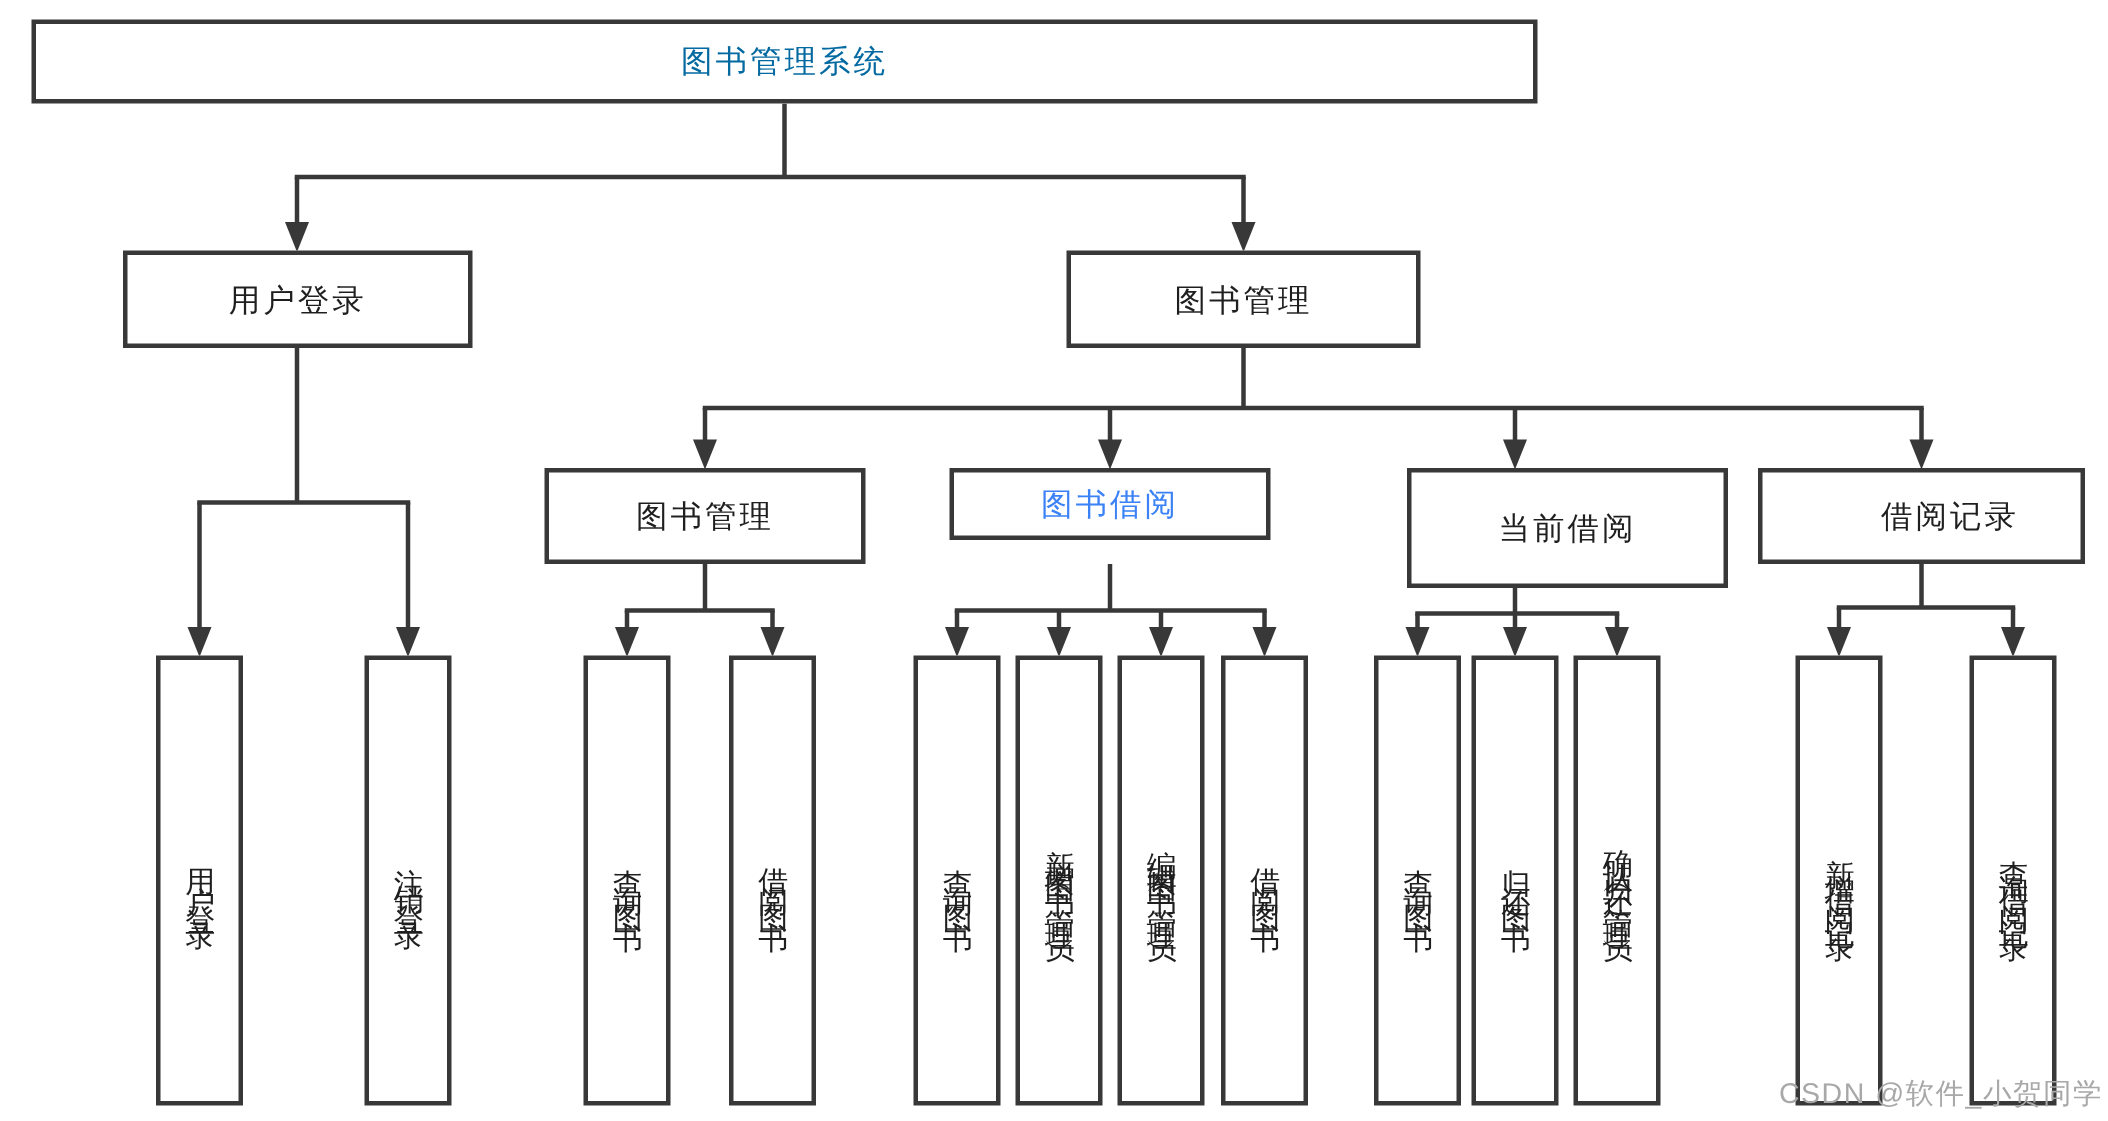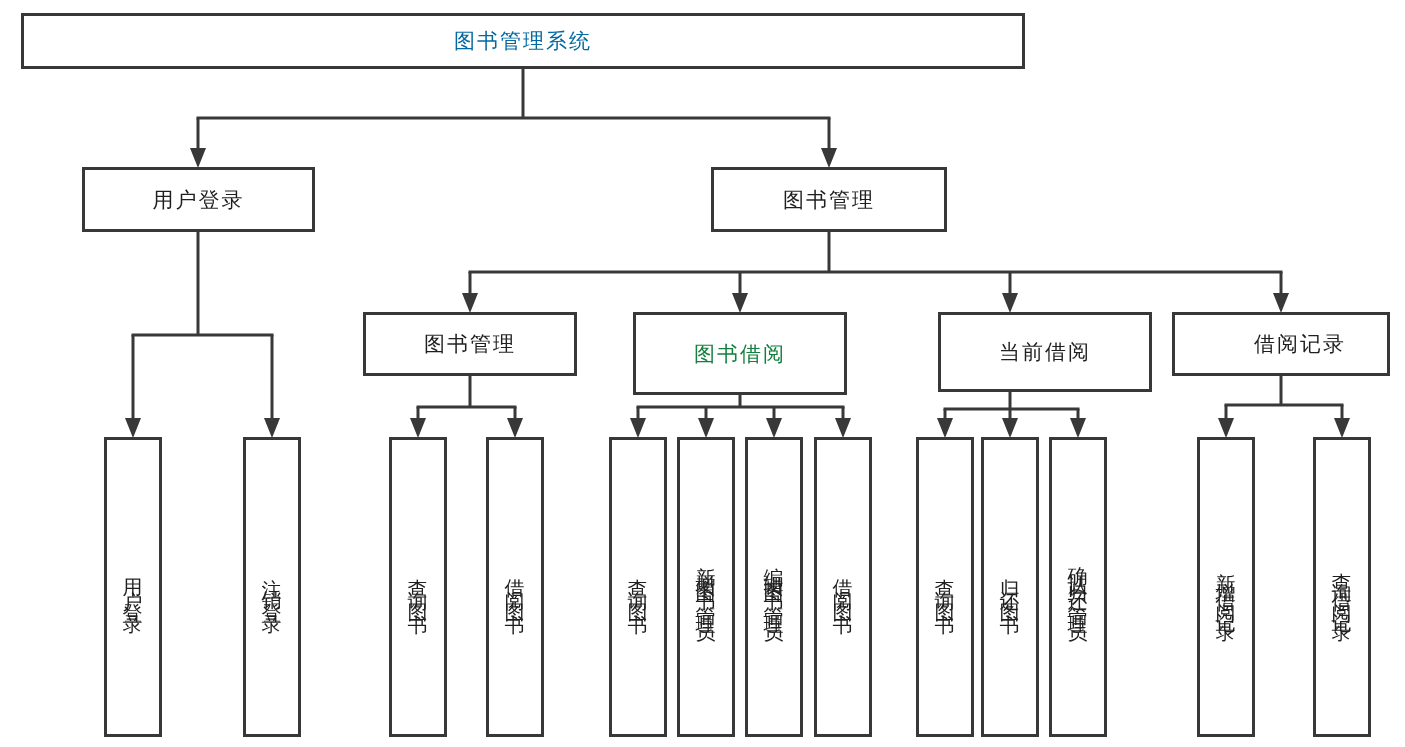--- a/index.html
+++ b/index.html
@@ -109,30 +109,31 @@
       <line x1="1226" y1="405" x2="1226" y2="420" stroke="#383838" stroke-width="3"></line>
       <polygon points="1218,418 1234,418 1226,438" fill="#383838"></polygon>
       <line x1="1342" y1="405" x2="1342" y2="420" stroke="#383838" stroke-width="3"></line>
       <polygon points="1334,418 1350,418 1342,438" fill="#383838"></polygon>
     </svg>
   <div id="nodes">
       <div class="node h" style="left: 21px; top: 13px; width: 1004px; height: 56px; border-color: rgb(56, 56, 56); color: #0369a1;">图书管理系统</div>
       <div class="node h" style="left: 82px; top: 167px; width: 233px; height: 65px; border-color: rgb(56, 56, 56); color: rgb(31, 31, 31);">用户登录</div>
       <div class="node h" style="left: 711px; top: 167px; width: 236px; height: 65px; border-color: rgb(56, 56, 56); color: rgb(31, 31, 31);">图书管理</div>
       <div class="node h" style="left: 363px; top: 312px; width: 214px; height: 64px; border-color: rgb(56, 56, 56); color: rgb(31, 31, 31);">图书管理</div>
-      <div class="node h" style="left: 633px; top: 312px; width: 214px; height: 83px; border-color: rgb(56, 56, 56); color: #15803d;">图书借阅</div>
+      <div class="node h" style="left: 633px; top: 312px; width: 214px; height: 48px; border-color: rgb(56, 56, 56); color: #3b82f6;">图书借阅</div>
       <div class="node h" style="left: 902px; top: 312px; width: 214px; height: 80px; border-color: rgb(56, 56, 56); color: rgb(31, 31, 31); margin-left: 36px;">当前借阅</div>
       <div class="node h" style="left: 1172px; top: 312px; width: 218px; height: 64px; border-color: rgb(56, 56, 56); color: rgb(31, 31, 31); padding-left: 38px;">借阅记录</div>
       <div class="node v" style="left: 104px; top: 437px; width: 58px; height: 300px; border-color: rgb(56, 56, 56); color: rgb(31, 31, 31); letter-spacing: 12px;">用户登录</div>
       <div class="node v" style="left: 243px; top: 437px; width: 58px; height: 300px; border-color: rgb(56, 56, 56); color: rgb(31, 31, 31); letter-spacing: 12px;">注销登录</div>
       <div class="node v" style="left: 389px; top: 437px; width: 58px; height: 300px; border-color: rgb(56, 56, 56); color: rgb(31, 31, 31); letter-spacing: 12px;">查询图书</div>
       <div class="node v" style="left: 486px; top: 437px; width: 58px; height: 300px; border-color: rgb(56, 56, 56); color: rgb(31, 31, 31); letter-spacing: 12px;">借阅图书</div>
       <div class="node v" style="left: 609px; top: 437px; width: 58px; height: 300px; border-color: rgb(56, 56, 56); color: rgb(31, 31, 31); letter-spacing: 12px;">查询图书</div>
       <div class="node v" style="left: 677px; top: 437px; width: 58px; height: 300px; border-color: rgb(56, 56, 56); color: rgb(31, 31, 31); letter-spacing: 8px;">新增图书（管理员）</div>
       <div class="node v" style="left: 745px; top: 437px; width: 58px; height: 300px; border-color: rgb(56, 56, 56); color: rgb(31, 31, 31); letter-spacing: 8px;">编辑图书（管理员）</div>
       <div class="node v" style="left: 814px; top: 437px; width: 58px; height: 300px; border-color: rgb(56, 56, 56); color: rgb(31, 31, 31); letter-spacing: 12px;">借阅图书</div>
       <div class="node v" style="left: 916px; top: 437px; width: 58px; height: 300px; border-color: rgb(56, 56, 56); color: rgb(31, 31, 31); letter-spacing: 12px;">查询图书</div>
       <div class="node v" style="left: 981px; top: 437px; width: 58px; height: 300px; border-color: rgb(56, 56, 56); color: rgb(31, 31, 31); letter-spacing: 12px;">归还图书</div>
       <div class="node v" style="left: 1049px; top: 437px; width: 58px; height: 300px; border-color: rgb(56, 56, 56); color: rgb(31, 31, 31); letter-spacing: 8px;">确认归还（管理员）</div>
       <div class="node v" style="left: 1197px; top: 437px; width: 58px; height: 300px; border-color: rgb(56, 56, 56); color: rgb(31, 31, 31); letter-spacing: 10px;">新增借阅记录</div>
       <div class="node v" style="left: 1313px; top: 437px; width: 58px; height: 300px; border-color: rgb(56, 56, 56); color: rgb(31, 31, 31); letter-spacing: 10px;">查询借阅记录</div>
     </div>
+  <div class="watermark">CSDN @软件_小贺同学</div>
 </div>
 
 </body></html>

